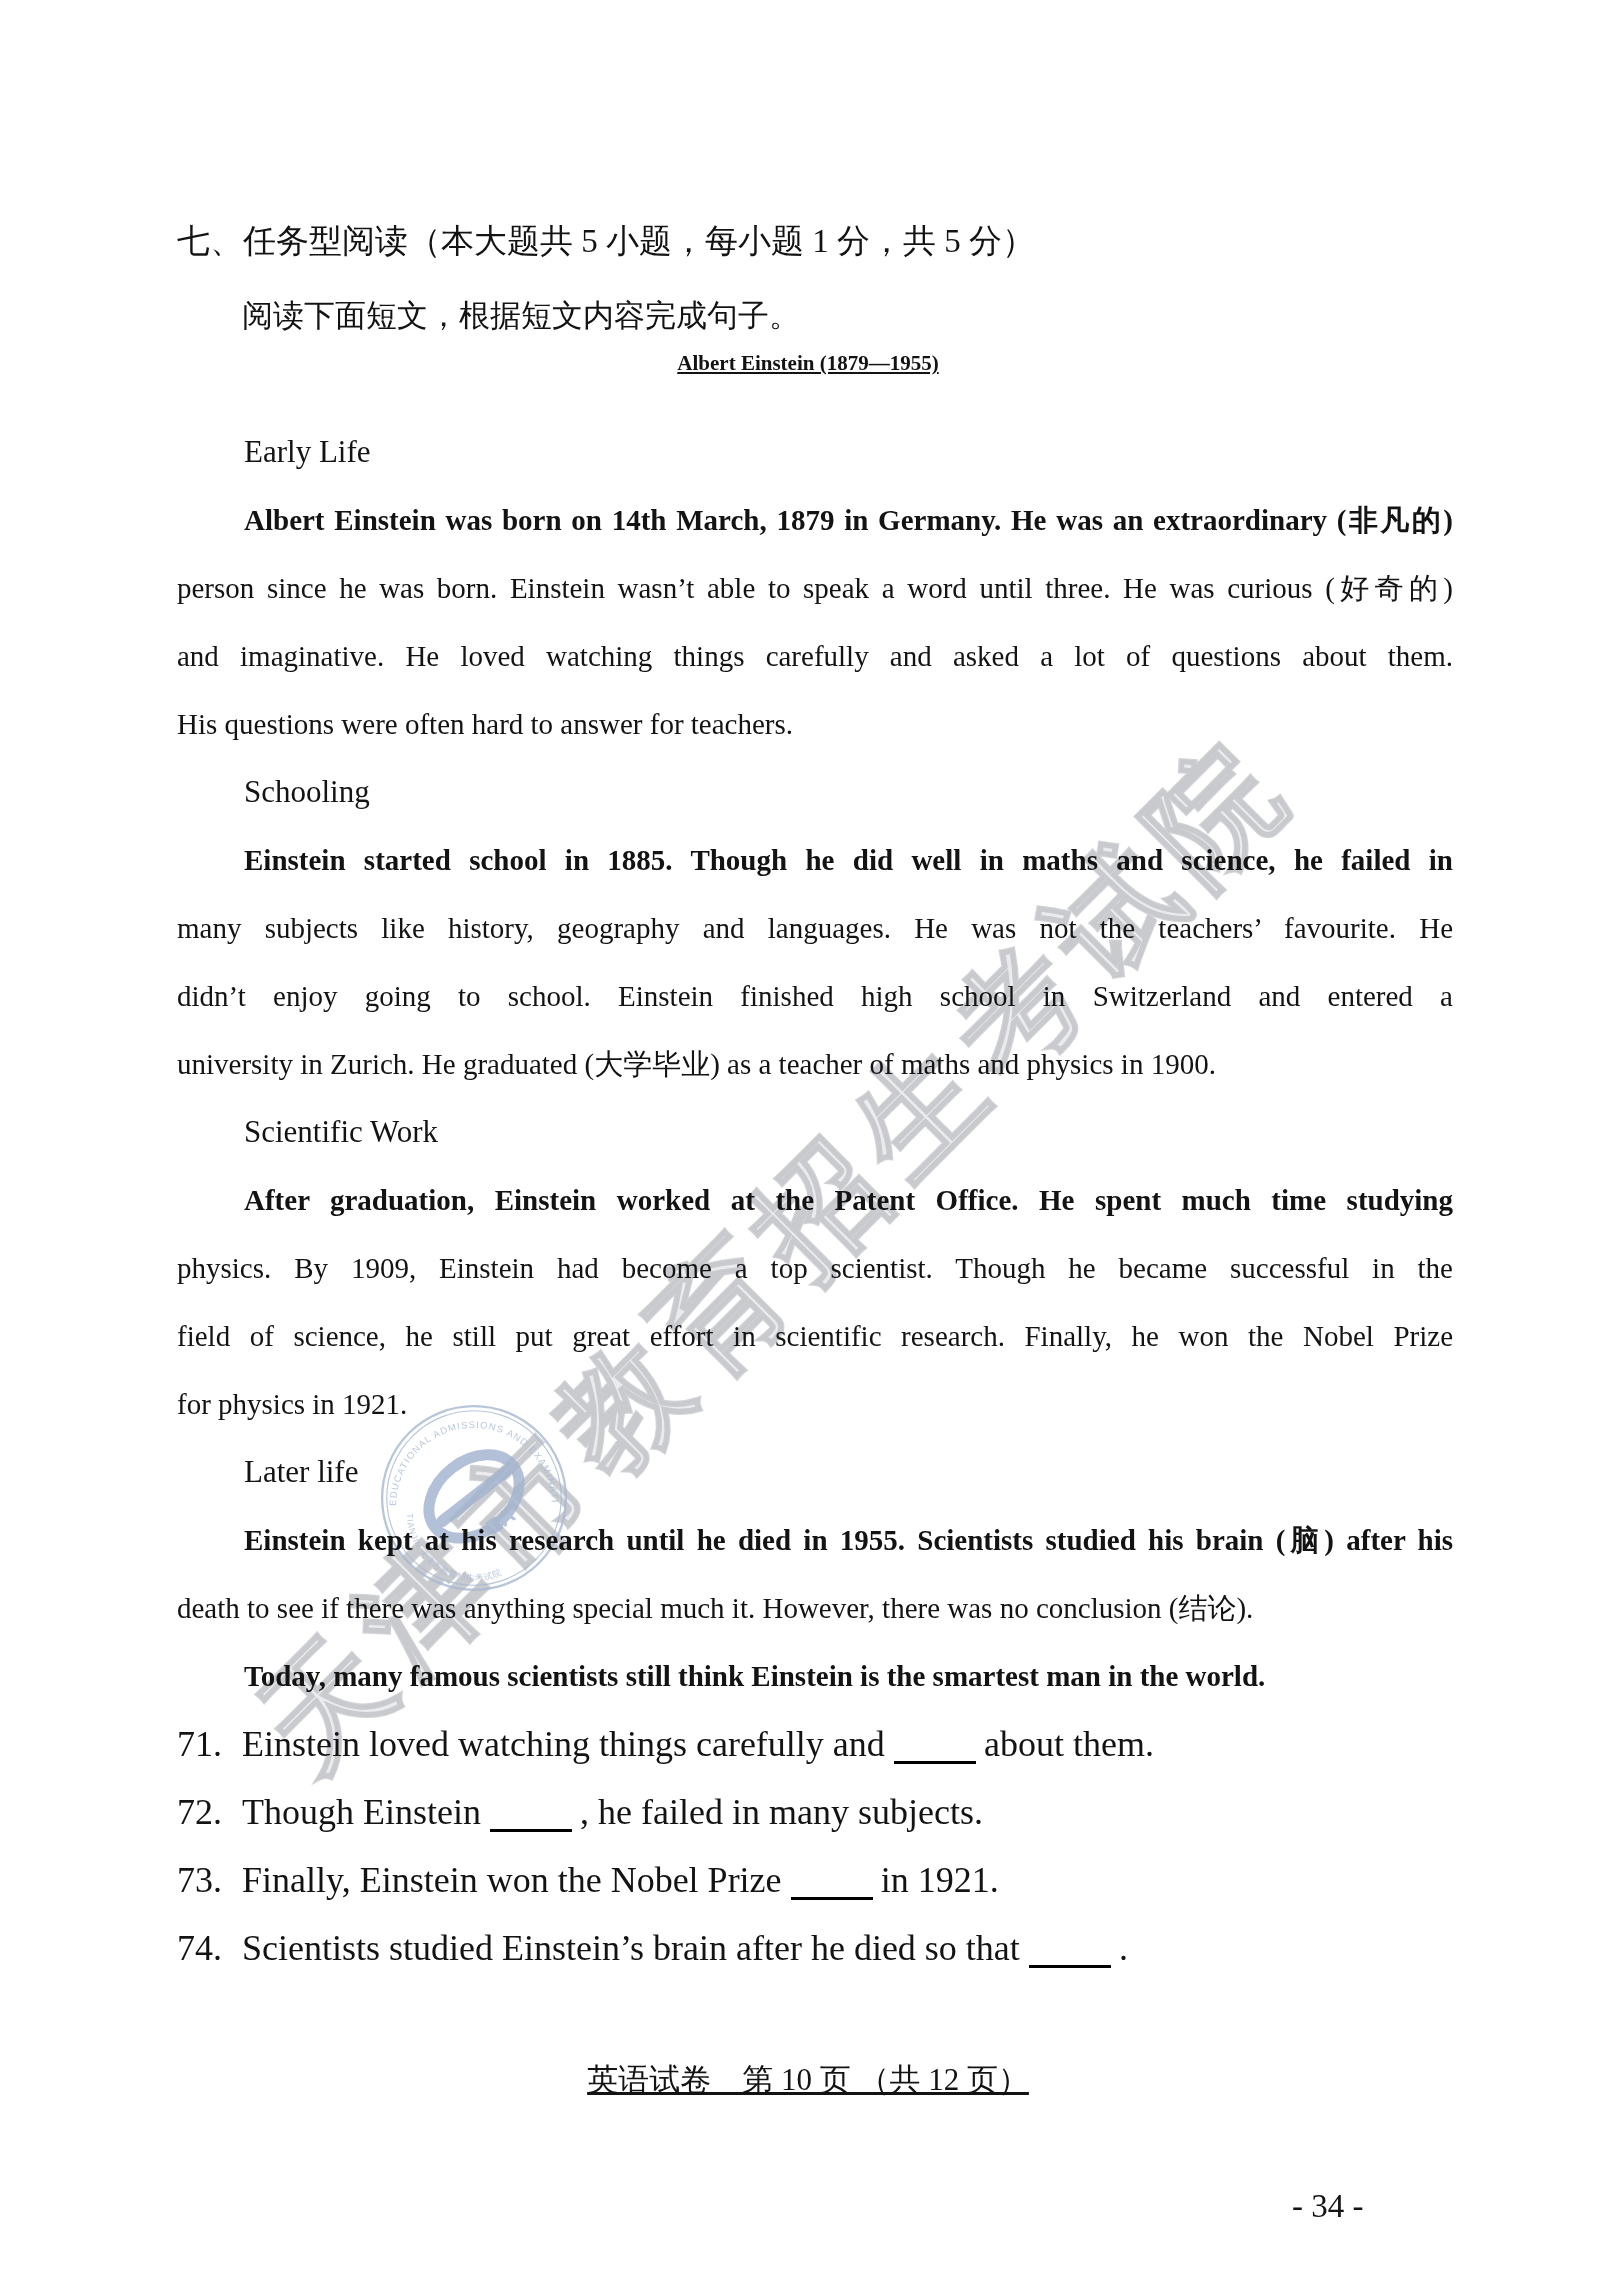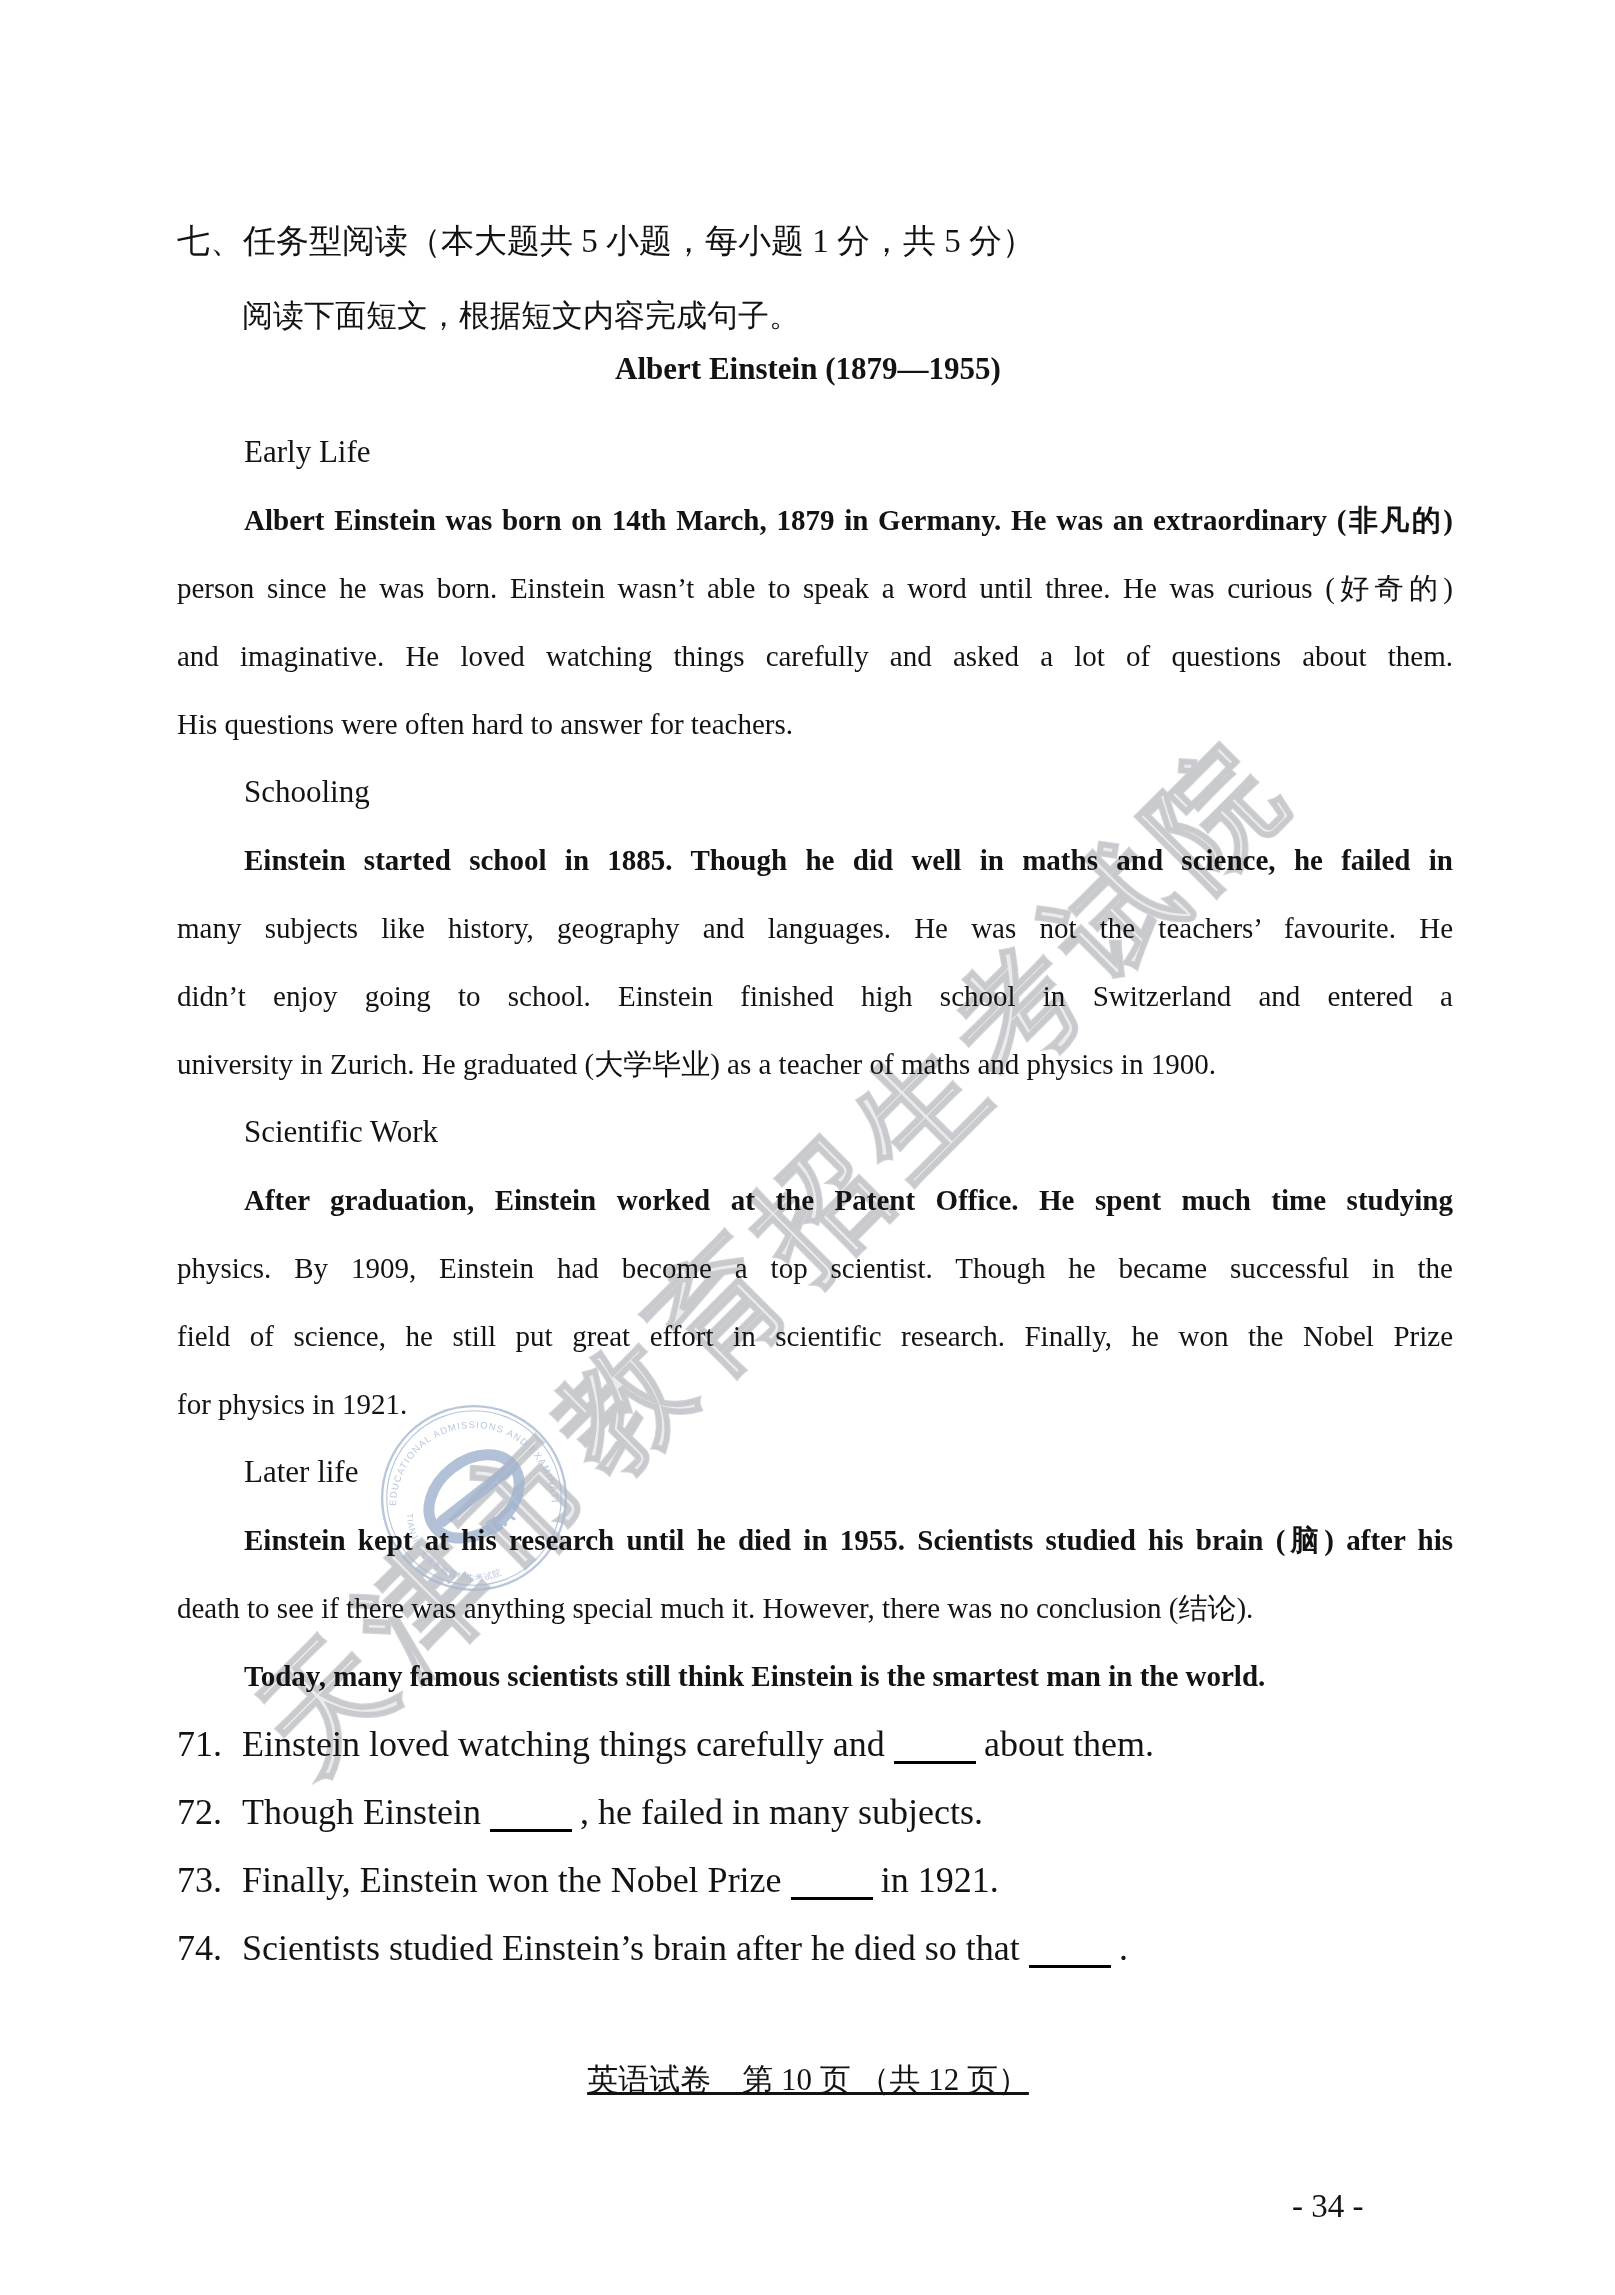--- a/index.html
+++ b/index.html
@@ -43,21 +43,21 @@
   .sec-heading {
     position: absolute; left: 177px; top: 219px;
     font-size: 33px; font-weight: normal; z-index: 2;
   }
   .instruction {
     position: absolute; left: 242px; top: 295px;
     font-size: 31px; z-index: 2;
   }
   .title {
     position: absolute; left: 0; top: 351px; width: 100%;
-    text-align: center; font-size: 31px; font-weight: bold; z-index: 2;
+    text-align: center; font-size: 21px; font-weight: bold; z-index: 2; text-decoration: underline;
   }
   .content {
     position: absolute; left: 177px; top: 418px; width: 1276px; z-index: 2;
   }
   .phead {
     height: 68px; line-height: 68px;
     font-size: 31px; font-weight: normal; padding-left: 67px;
   }
   .pline {
     height: 68px; line-height: 68px;

